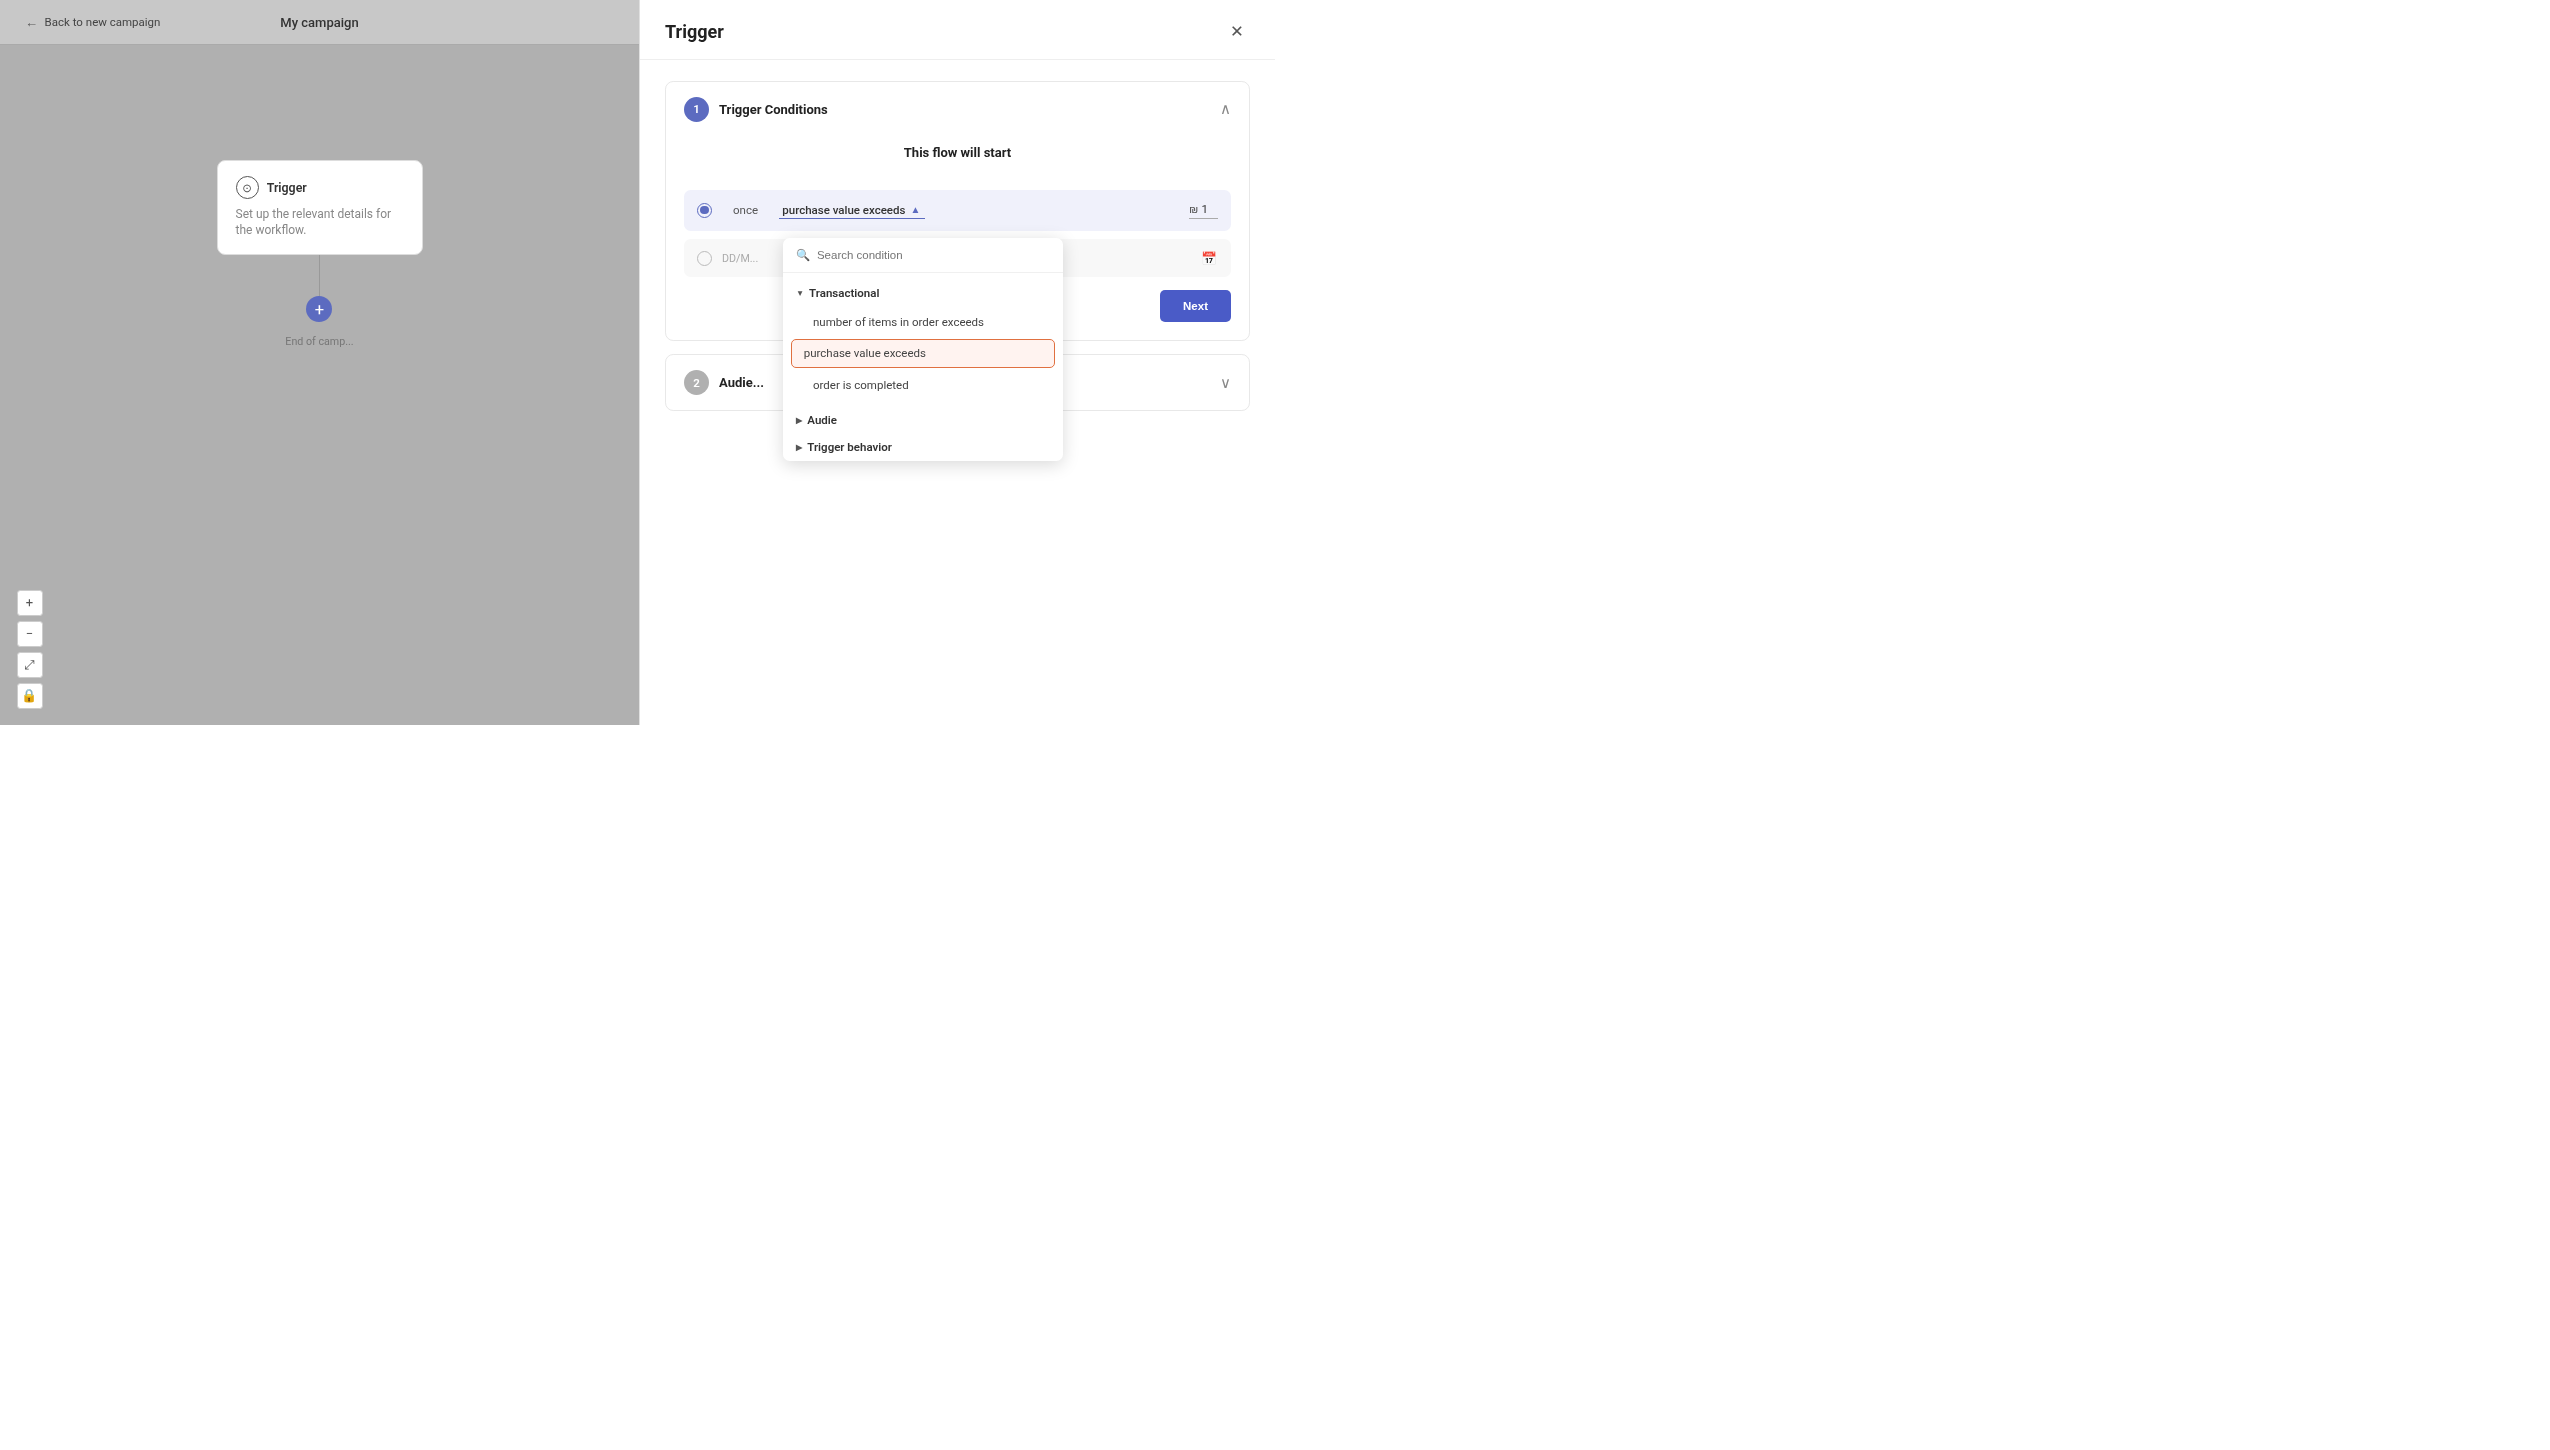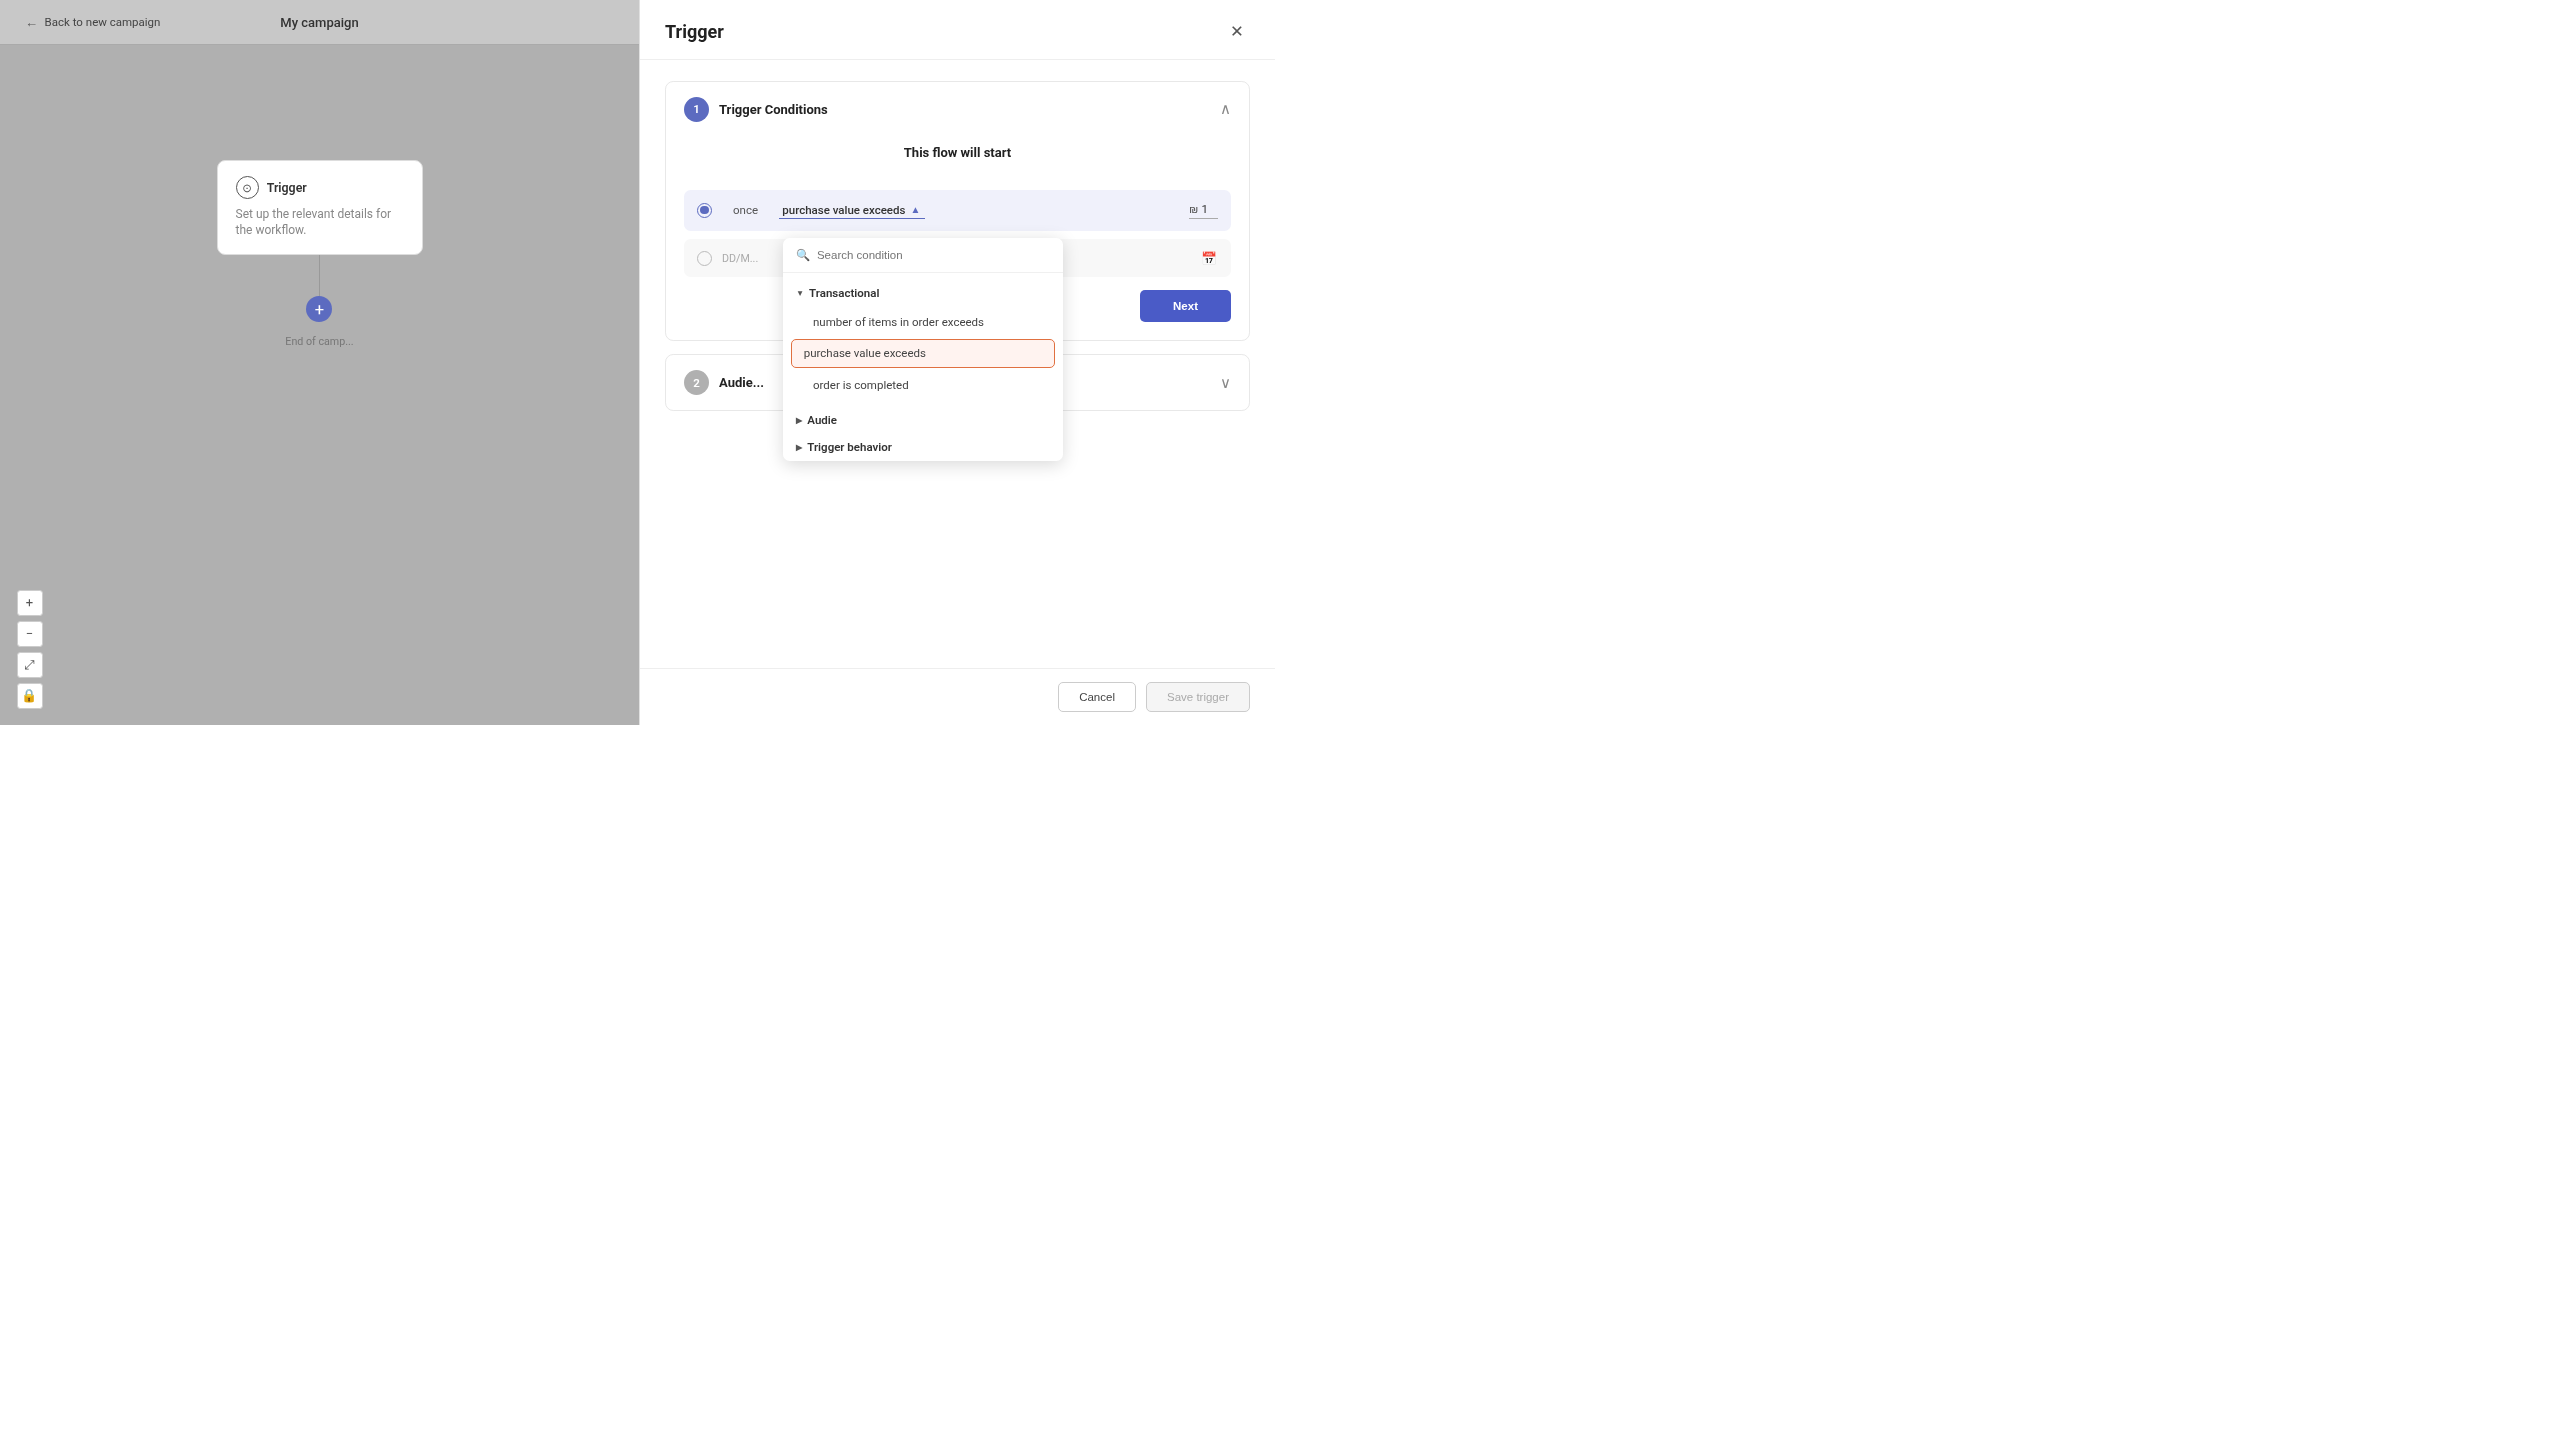--- a/index.html
+++ b/index.html
@@ -468,21 +468,21 @@
     .btn-save {
       padding: 8.2px 20px;
       border: 0.8px solid #ccc;
       border-radius: 5px;
       background: #f5f5f5;
       font-size: 11.5px;
       color: #aaa;
       cursor: not-allowed;
     }
     .btn-next {
-      padding: 10px 33px;
+      padding: 10px 23px;
       background: #4a5bc7;
       border: none;
       border-radius: 5px;
       font-size: 11.5px;
       color: white;
       font-weight: 600;
       cursor: pointer;
     }
   </style>
 </head>
@@ -607,18 +607,14 @@
         <div class="section-header-left">
           <div class="step-badge step-badge-gray">2</div>
           <span class="section-title">Audie...</span>
         </div>
         <span class="chevron-down">∨</span>
       </div>
     </div>
 
   </div>
 
-  <div class="panel-footer">
-    <button class="btn-cancel">Cancel</button>
-    <button class="btn-save">Save trigger</button>
-  </div>
 </div>
 
 
 </body></html>

